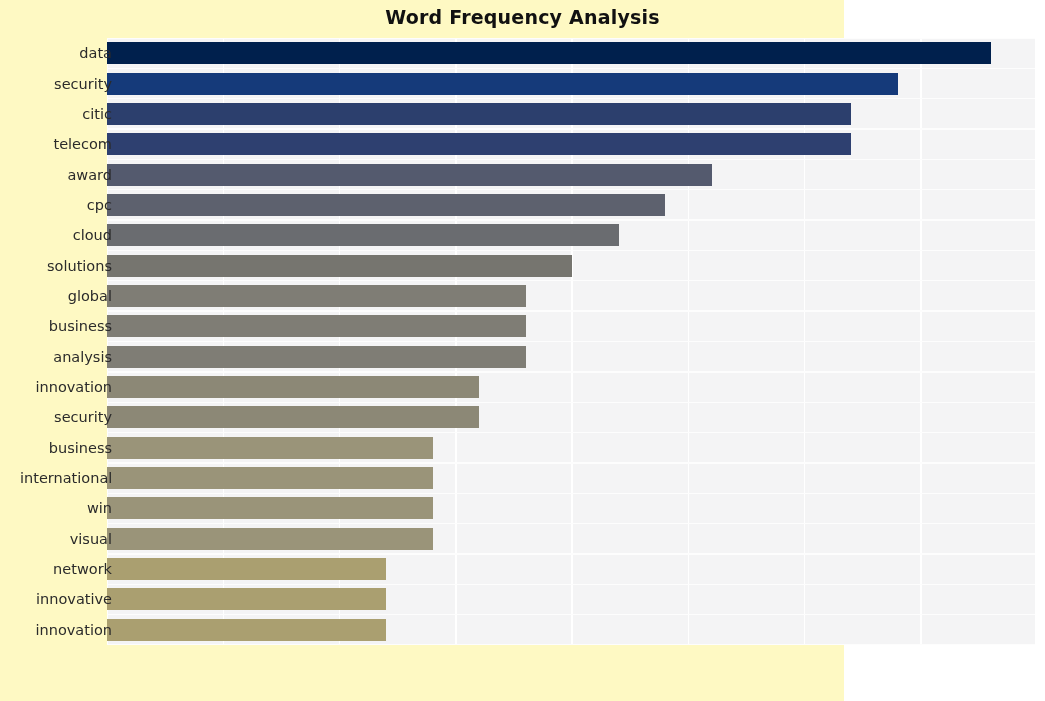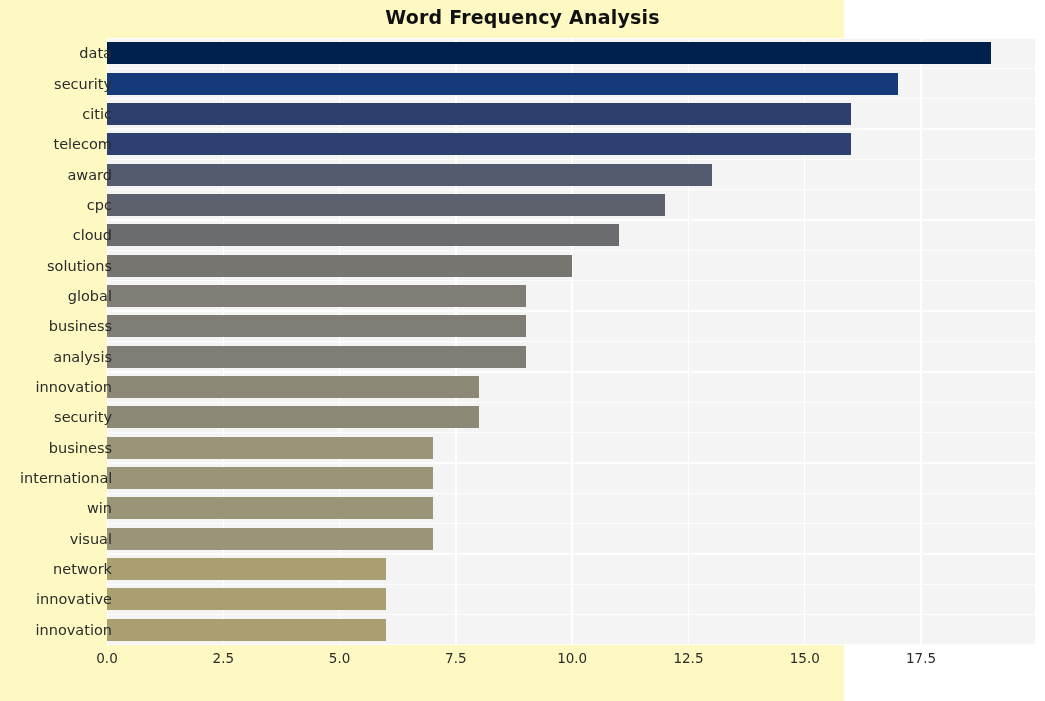--- a/index.html
+++ b/index.html
@@ -193,24 +193,14 @@
       <div class="y-label" style="top: 338.025px;">innovation</div>
       <div class="y-label" style="top: 368.375px;">security</div>
       <div class="y-label" style="top: 398.725px;">business</div>
       <div class="y-label" style="top: 429.075px;">international</div>
       <div class="y-label" style="top: 459.425px;">win</div>
       <div class="y-label" style="top: 489.775px;">visual</div>
       <div class="y-label" style="top: 520.125px;">network</div>
       <div class="y-label" style="top: 550.475px;">innovative</div>
       <div class="y-label" style="top: 580.825px;">innovation</div>
     </div>
-  <div id="x-ticks">
-      <div class="x-tick" style="left: 107px;">0.0</div>
-      <div class="x-tick" style="left: 223.291px;">2.5</div>
-      <div class="x-tick" style="left: 339.581px;">5.0</div>
-      <div class="x-tick" style="left: 455.872px;">7.5</div>
-      <div class="x-tick" style="left: 572.163px;">10.0</div>
-      <div class="x-tick" style="left: 688.454px;">12.5</div>
-      <div class="x-tick" style="left: 804.744px;">15.0</div>
-      <div class="x-tick" style="left: 921.035px;">17.5</div>
-    </div>
 
 </div>
 
 </body></html>

